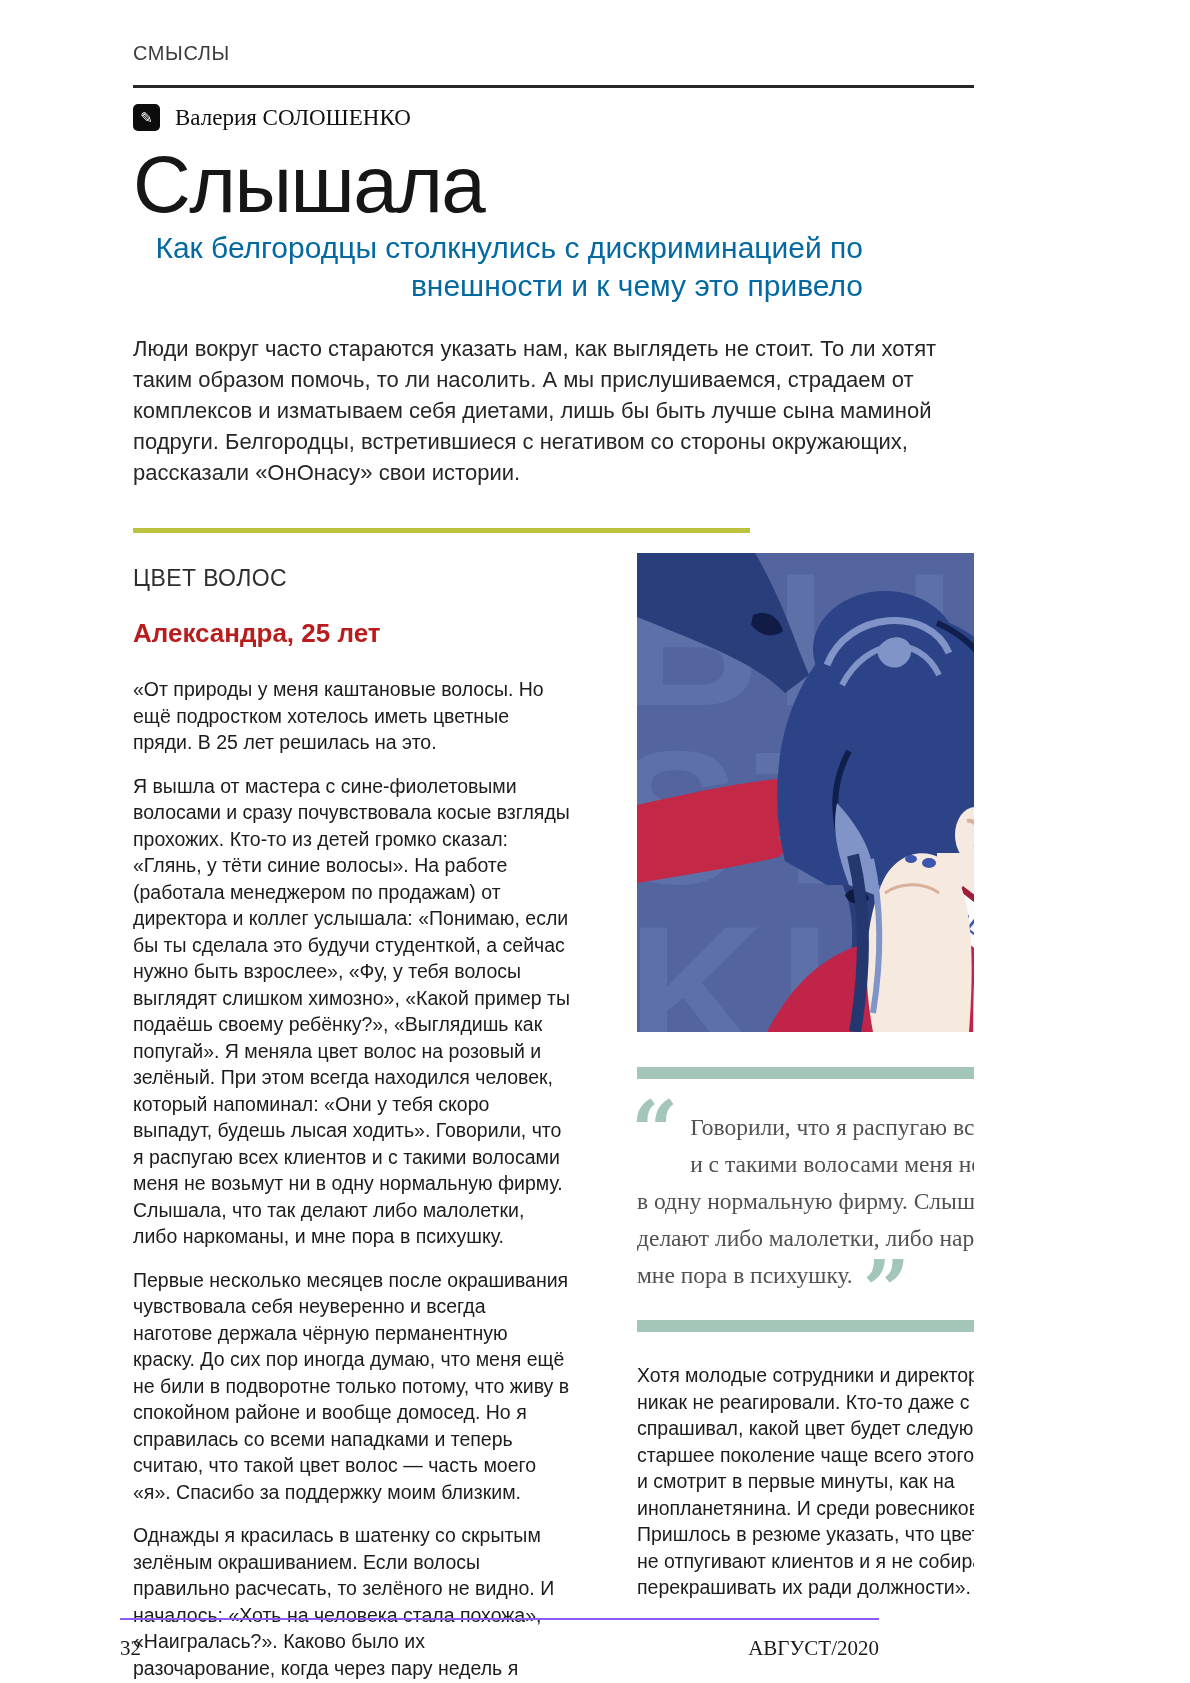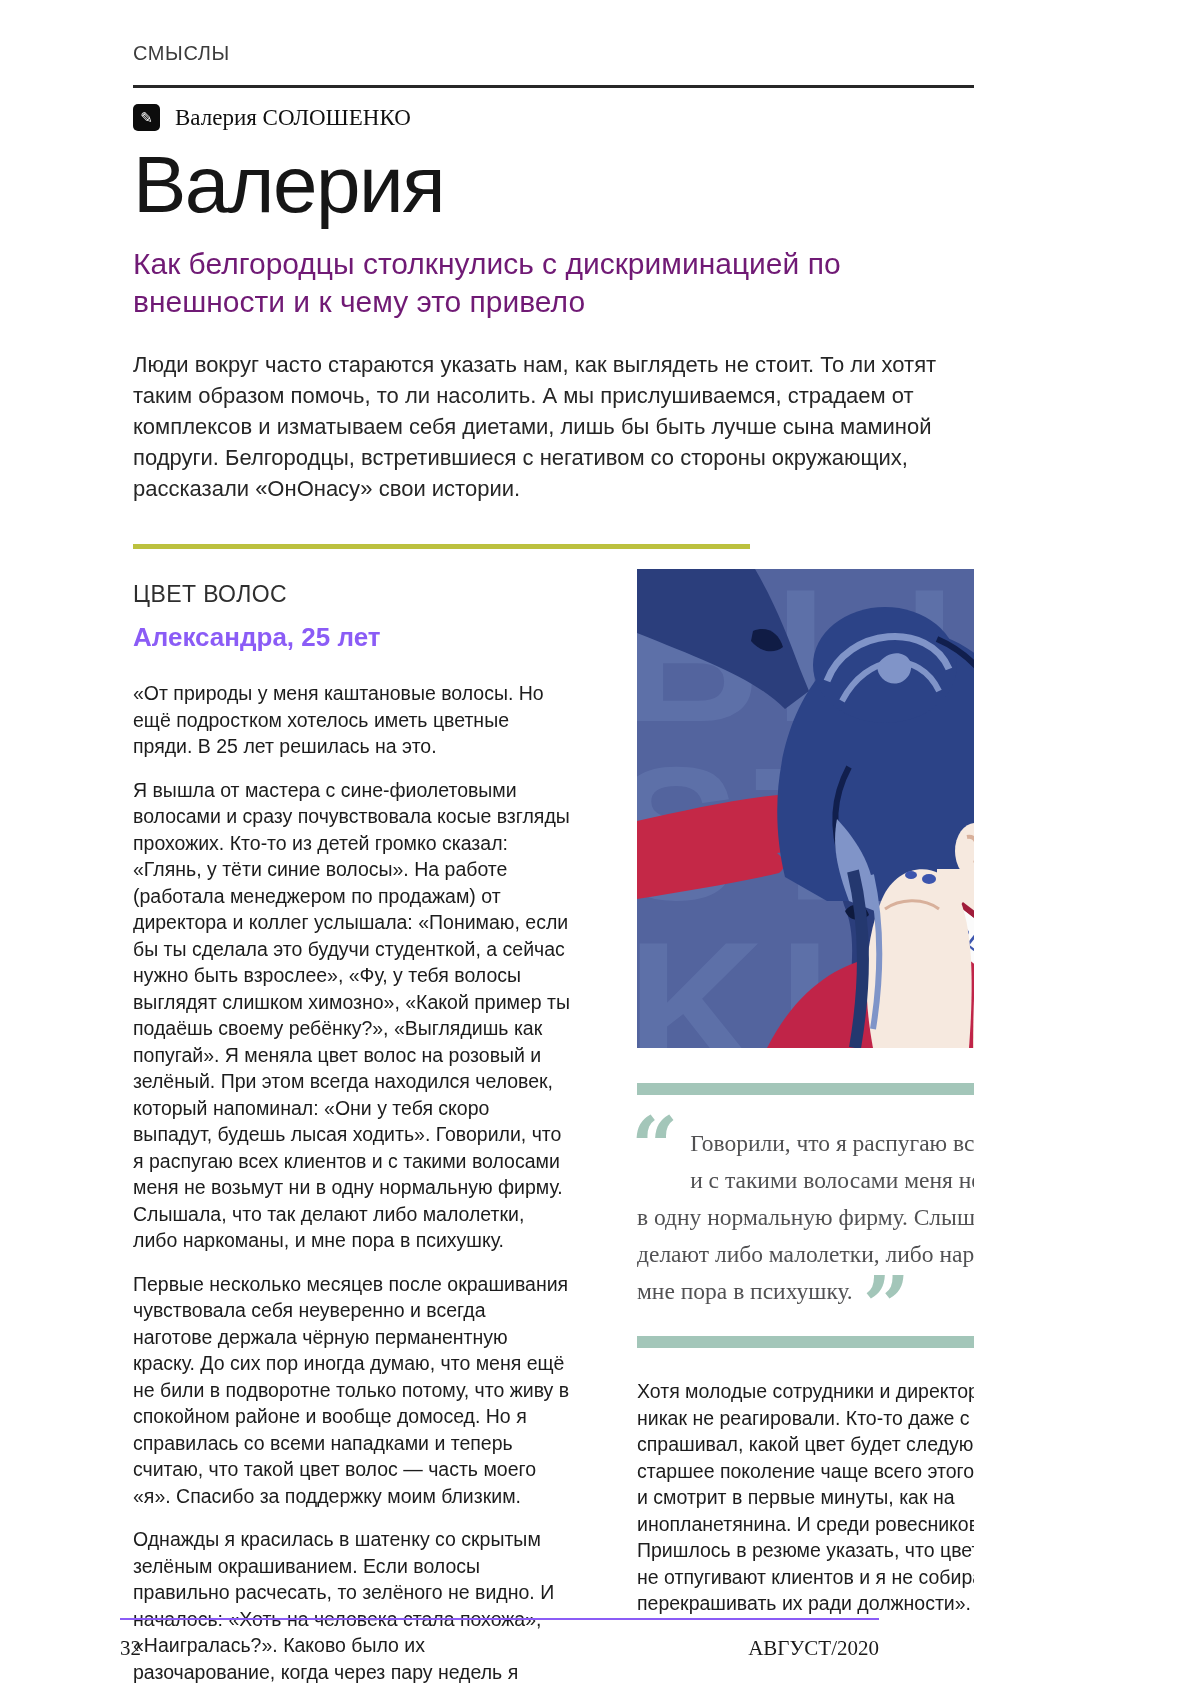--- a/index.html
+++ b/index.html
@@ -8,30 +8,30 @@
   .inner{padding-left:133px;}
 
   
   .kicker{padding-top:42px;font-size:20px;letter-spacing:.6px;color:#3c3c3c;}
   .toprule{margin-top:20px;width:924px;border-top:3px solid #272727;}
   .byline{margin-top:16px;display:flex;align-items:center;gap:15px;
           font-family:"Liberation Serif",serif;font-size:23px;color:#101010;}
   .pencil{width:27px;height:27px;background:#0c0c0c;border-radius:5px;color:#fff;
           display:flex;align-items:center;justify-content:center;font-size:15px;flex:0 0 auto;}
   .title{margin-top:14px;font-size:80px;letter-spacing:-1.5px;color:#161616;line-height:1;}
-  .subtitle{margin-top:20px;font-size:30px;line-height:38px;color:#701a75;max-width:730px;}
+  .subtitle{margin-top:4px;font-size:30px;line-height:38px;color:#0369a1;max-width:730px;text-align:right;}
   .lead{margin-top:28px;font-size:22px;line-height:31px;color:#262626;max-width:920px;}
   .olive{margin-top:40px;width:617px;height:5px;background:#bcc13e;}
 
   
   .main{display:flex;margin-top:20px;}
   .col1{width:437px;flex:0 0 auto;}
   .col2{width:466px;margin-left:67px;flex:0 0 auto;}
   .sec-head{font-size:23px;letter-spacing:.4px;color:#2e2e2e;margin-top:12px;}
-  .person{font-size:26px;font-weight:bold;margin-top:14px;color:#8b5cf6;}
+  .person{font-size:26px;font-weight:bold;margin-top:26px;color:#b91c1c;}
   .bodytext{margin-top:27px;}
   .bodytext p{font-family:Liberation Sans, sans-serif;font-size:19.5px;line-height:26.5px;
               margin:0 0 17px;color:#1c1c1c;}
 
   
   .illus-wrap{position:relative;width:466px;height:479px;}
   .illus-wrap svg{display:block;}
   .credit{position:absolute;right:-38px;bottom:-4px;transform:rotate(-90deg);
           transform-origin:right bottom;font-size:17px;color:#1b1b1b;white-space:nowrap;}
 
@@ -58,21 +58,21 @@
   <div class="inner">
 
     <div class="kicker">СМЫСЛЫ</div>
     <div class="toprule"></div>
 
     <div class="byline">
       <span class="pencil">✎</span>
       <span>Валерия СОЛОШЕНКО</span>
     </div>
 
-    <div class="title">Валерия</div>
+    <div class="title">Слышала</div>
     <div class="subtitle">Как белгородцы столкнулись с дискриминацией по внешности и к чему это привело</div>
     <div class="lead">Люди вокруг часто стараются указать нам, как выглядеть не стоит. То ли хотят таким образом помочь, то ли насолить. А мы прислушиваемся, страдаем от комплексов и изматываем себя диетами, лишь бы быть лучше сына маминой подруги. Белгородцы, встретившиеся с негативом со стороны окружающих, рассказали «ОнОнасу» свои истории.</div>
     <div class="olive"></div>
 
     <div class="main">
 
       <div class="col1">
         <div class="sec-head">ЦВЕТ ВОЛОС</div>
         <div class="person">Александра, 25 лет</div>
         <div class="bodytext">

